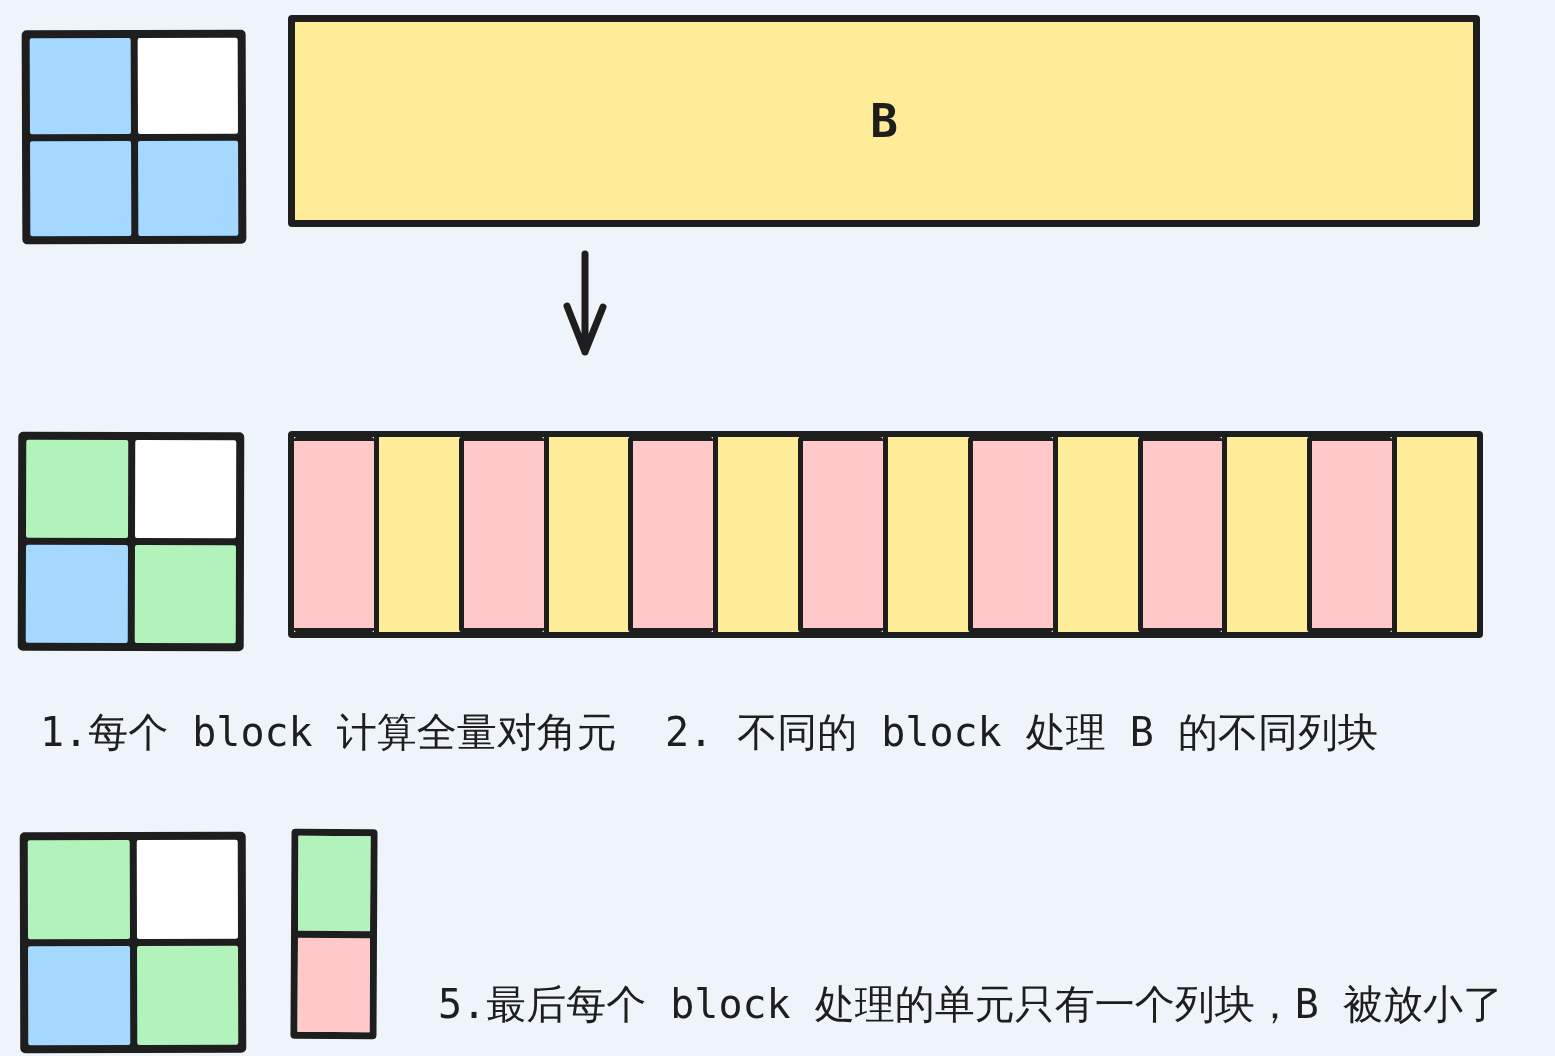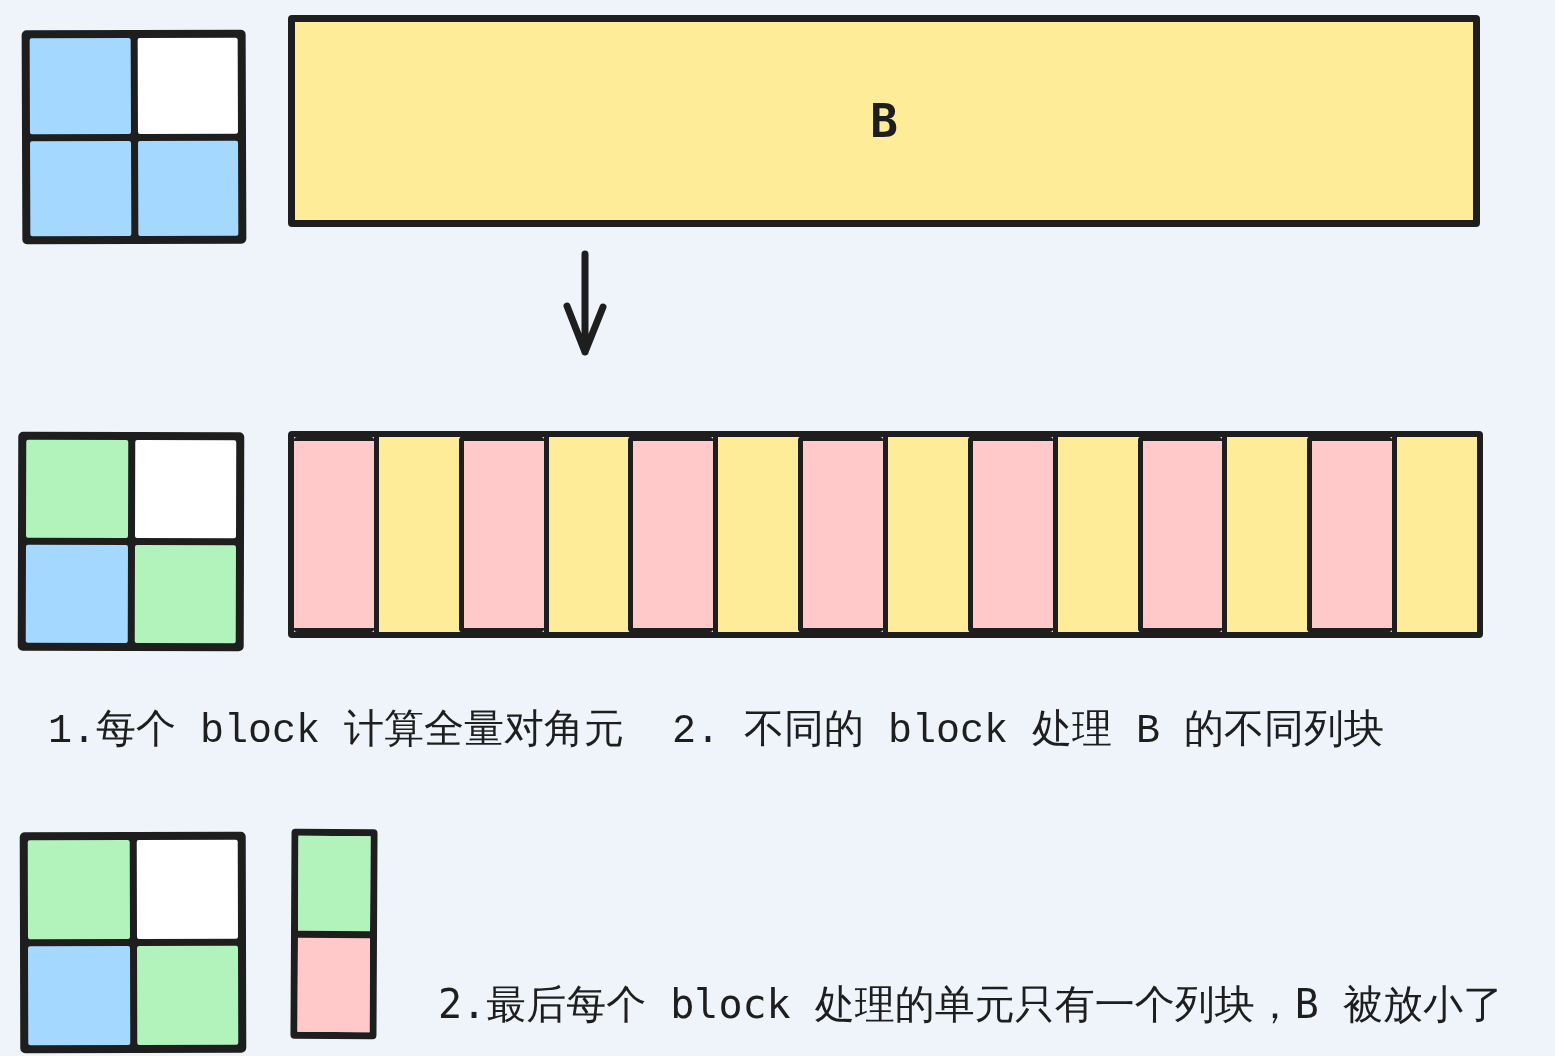--- a/index.html
+++ b/index.html
@@ -61,21 +61,21 @@
   .column-pair .cell + .cell{border-top:7px solid #1e1e1e;}
 
   
   .caption{
     position:absolute;
     font-size:40px;
     line-height:60px;
     white-space:pre;
     color:#1e1e1e;
   }
-  .caption-steps12{left:48px;top:702px;font-family:Liberation Mono, monospace;}
+  .caption-steps12{left:40px;top:702px;}
   .caption-step3{left:438px;top:854px;}
 
   .arrow-svg{left:550px;top:248px;}
 </style>
 </head>
 <body style="background: rgb(238, 244, 250);">
 
 <div class="matrix matrix-top">
   <div class="cell" style="background: rgb(165, 216, 255);"></div>
   <div class="cell" style="background: rgb(255, 255, 255);"></div>
@@ -123,16 +123,16 @@
   <div class="cell" style="background: rgb(165, 216, 255);"></div>
   <div class="cell" style="background: rgb(178, 242, 187);"></div>
 </div>
 
 <div class="abs column-pair">
   <div class="cell" style="background: rgb(178, 242, 187);"></div>
   <div class="cell" style="background: rgb(255, 201, 201);"></div>
 </div>
 
 <div class="caption caption-step3">
-  <div>2.最后每个 block 处理的单元只有一个列块，B 被放小了</div>
+  <div>5.最后每个 block 处理的单元只有一个列块，B 被放小了</div>
   
   
 </div>
 
 </body></html>

